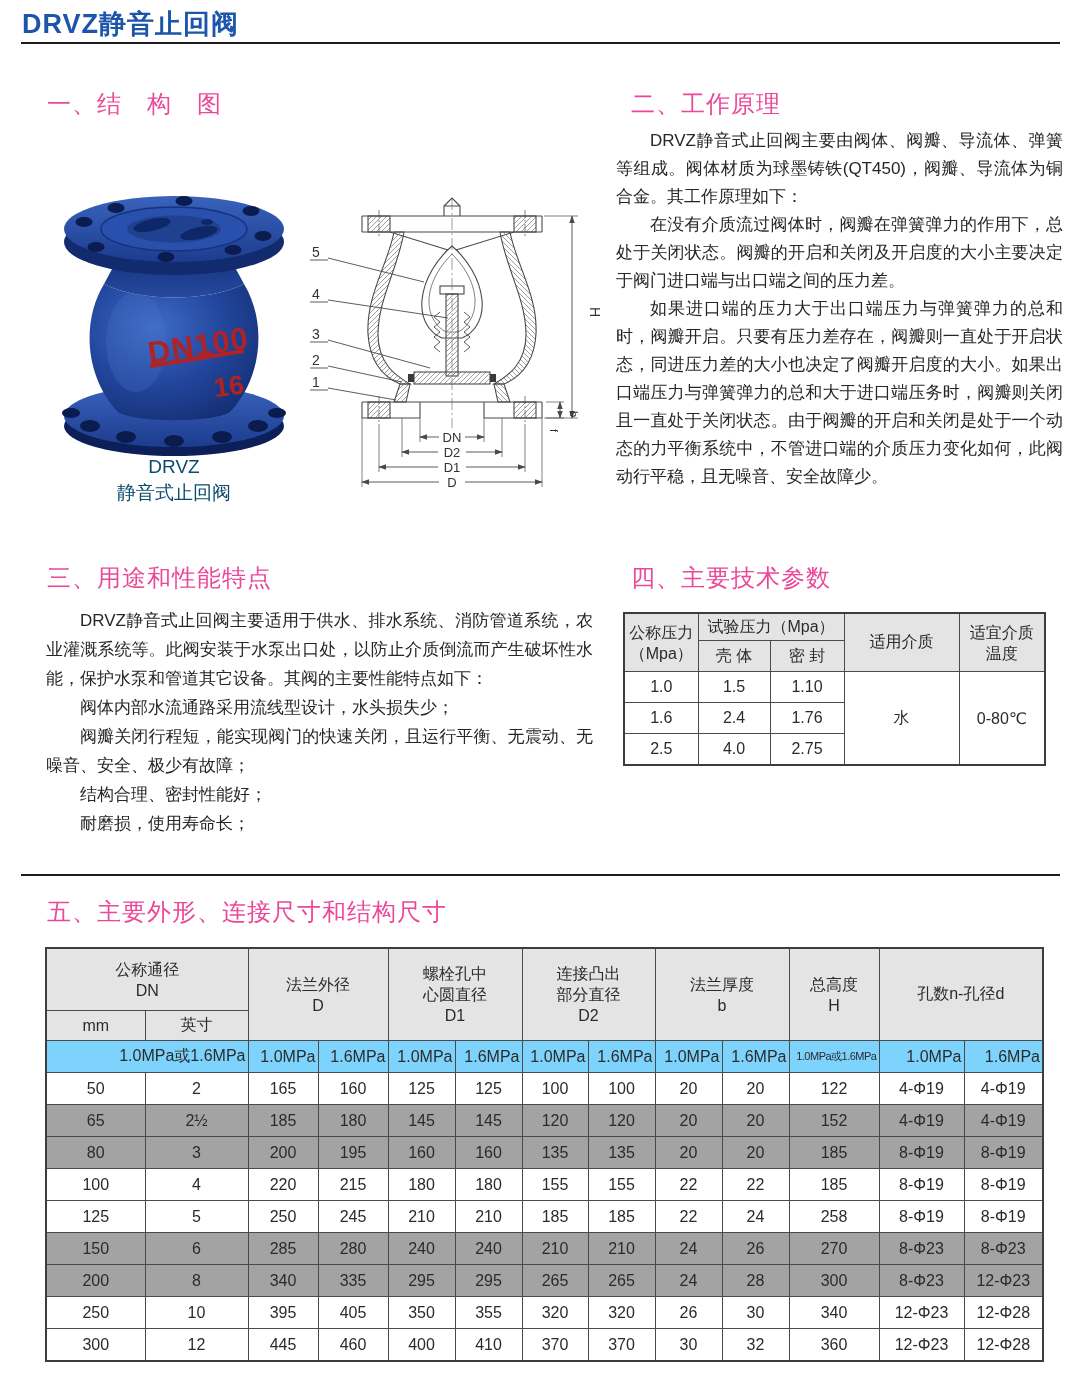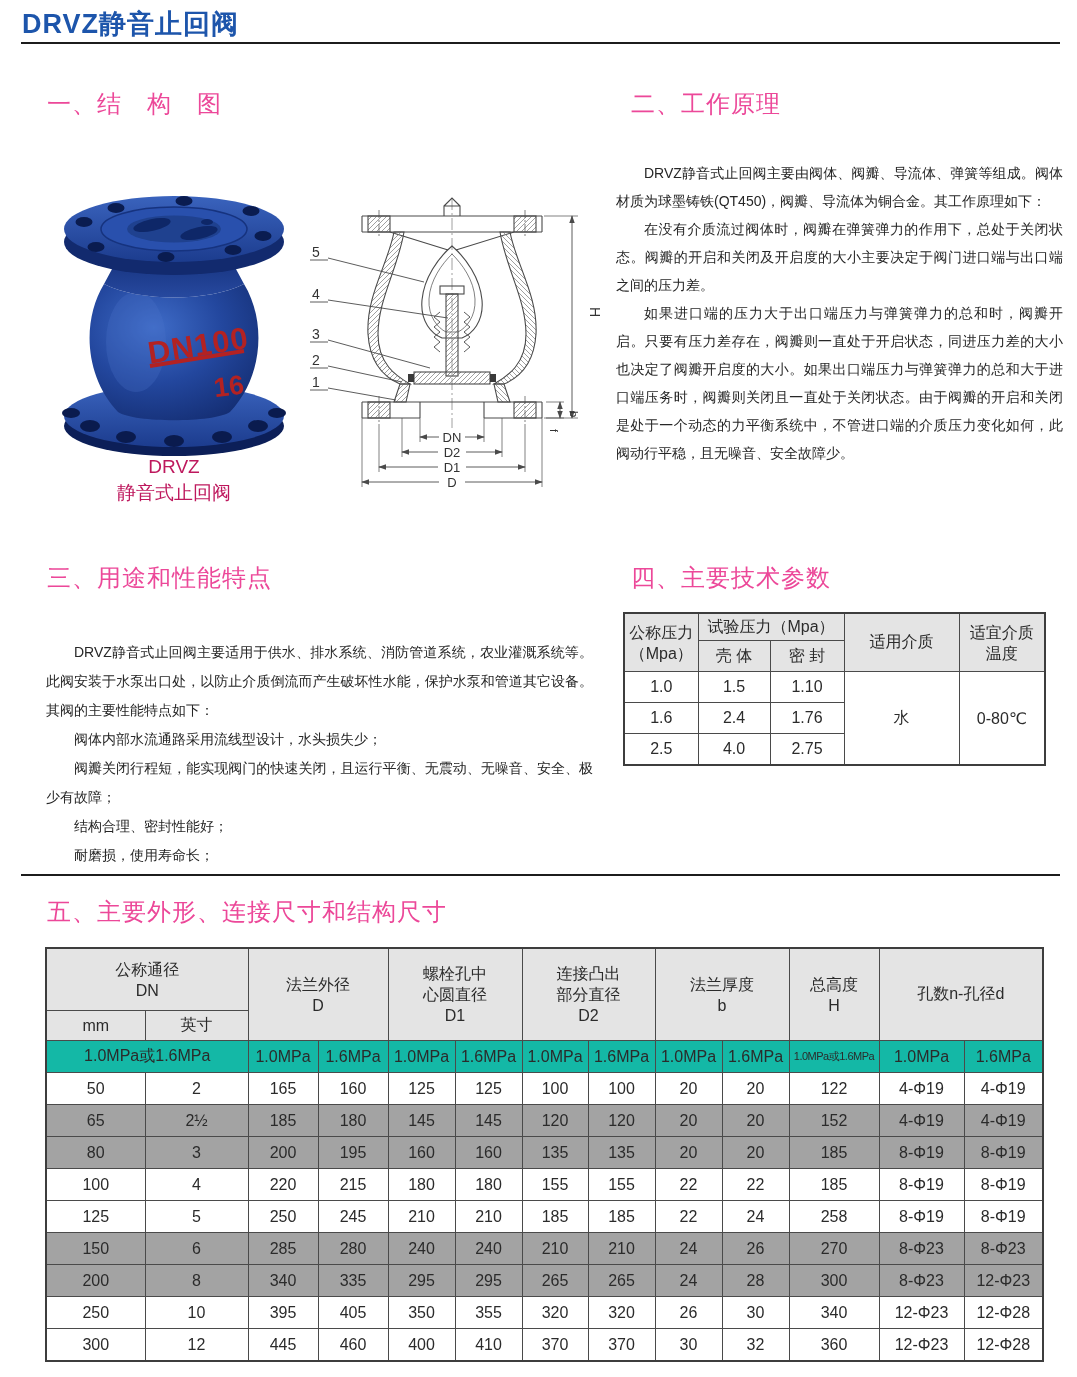--- a/index.html
+++ b/index.html
@@ -2,39 +2,39 @@
 <html><head>
 <meta charset="utf-8">
 <style>
   html,body{margin:0;padding:0;background:#fff;}
   .page{position:relative;width:1077px;height:1377px;background:#fff;overflow:hidden;
         font-family:"Liberation Sans","DejaVu Sans",sans-serif;color:#2b2b2b;}
   .abs{position:absolute;}
   .page-title{left:22px;top:6px;font-size:27px;font-weight:bold;color:#1d55ab;letter-spacing:1px;}
   .rule{position:absolute;left:21px;right:17px;height:2px;background:#1c1c1c;}
   .sec-title{position:absolute;font-size:24px;color:#ec4899;letter-spacing:1px;}
-  .tb{position:absolute;font-size:14px;color:#262626;text-align:justify;margin-top:32px;}
+  .tb{position:absolute;font-size:17px;color:#262626;text-align:justify;}
   .tb p{margin:0;text-indent:2em;}
   .s2-text{left:616px;top:127px;width:447px;line-height:28px;}
   .s3-text{left:46px;top:606px;width:547px;line-height:29px;}
-  .caption{left:38px;top:454px;width:272px;text-align:center;font-size:19px;line-height:26px;color:#be185d;}
+  .caption{left:38px;top:454px;width:272px;text-align:center;font-size:19px;line-height:26px;color:#0c4a6e;}
   table{border-collapse:collapse;table-layout:fixed;font-size:16px;color:#2b2b2b;}
   th,td{border:1px solid #4a4a4a;text-align:center;vertical-align:middle;padding:0 2px;
         font-weight:normal;overflow:hidden;}
   .t4{position:absolute;left:623px;top:612px;width:421px;}
   .t5{position:absolute;left:45px;top:947px;width:997px;}
   .t4,.t5{border:2px solid #3d3d3d;}
   thead th{background:#e4e4e4;}
   .pre{white-space:pre-line;line-height:21px;}
   .t4 thead tr:first-child th{height:26px;}
   .t4 thead tr:last-child th{height:30px;}
   .t4 tbody td{height:30px;}
   .t5 tr.h1 th{height:61px;}
   .t5 tr.h2 th{height:29px;}
-  .t5 tr.h3 td{height:31px;background:#14b8a6;}
+  .t5 tr.h3 td{height:31px;background:#7dd3fc;text-align:right;}
   .t5 tbody td{height:31px;}
   .t5 tbody tr.shade td{background:#a3a3a3;}
   .tiny{font-size:11px;letter-spacing:-0.5px;}
   svg text{font-family:"Liberation Sans","DejaVu Sans",sans-serif;}
 </style>
 </head>
 <body>
 
 <div class="page">
 

